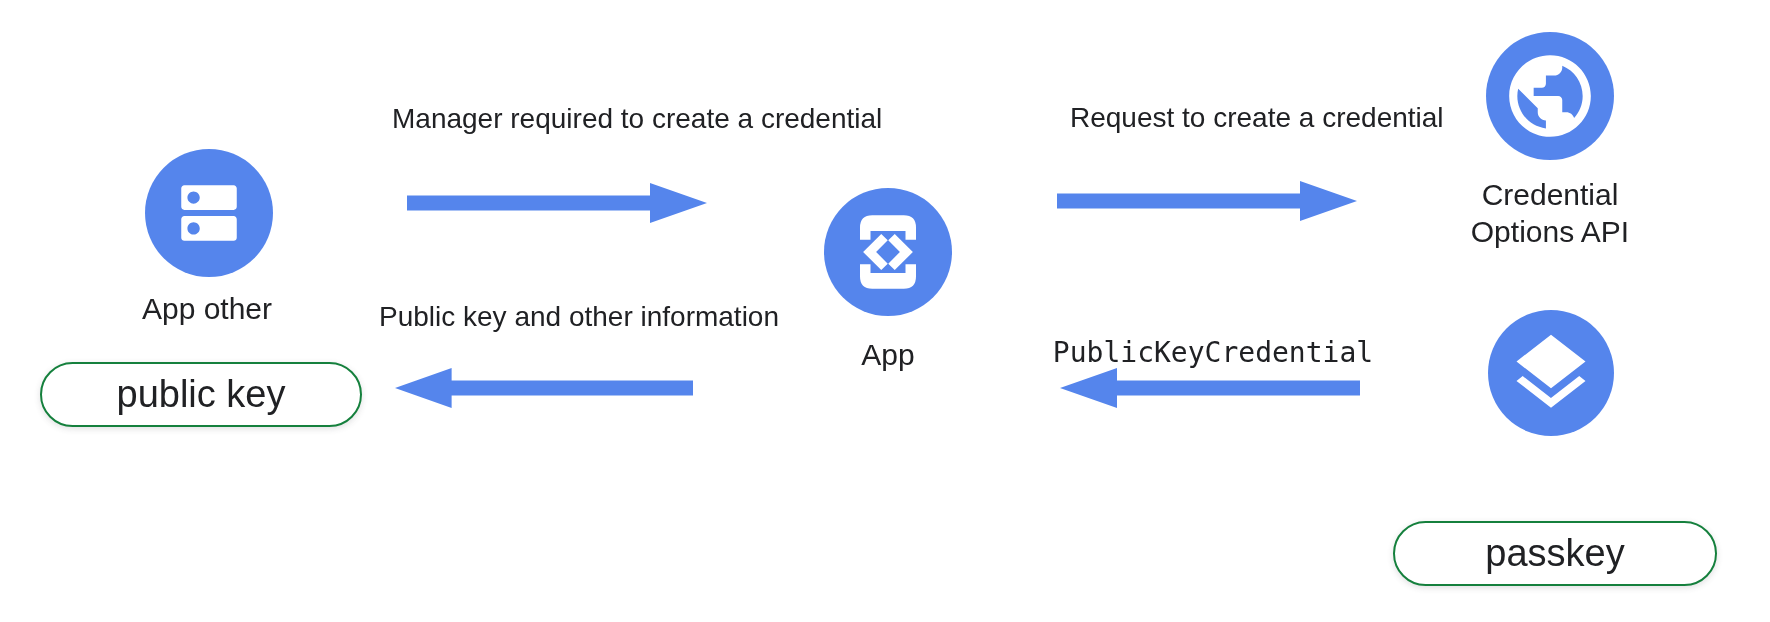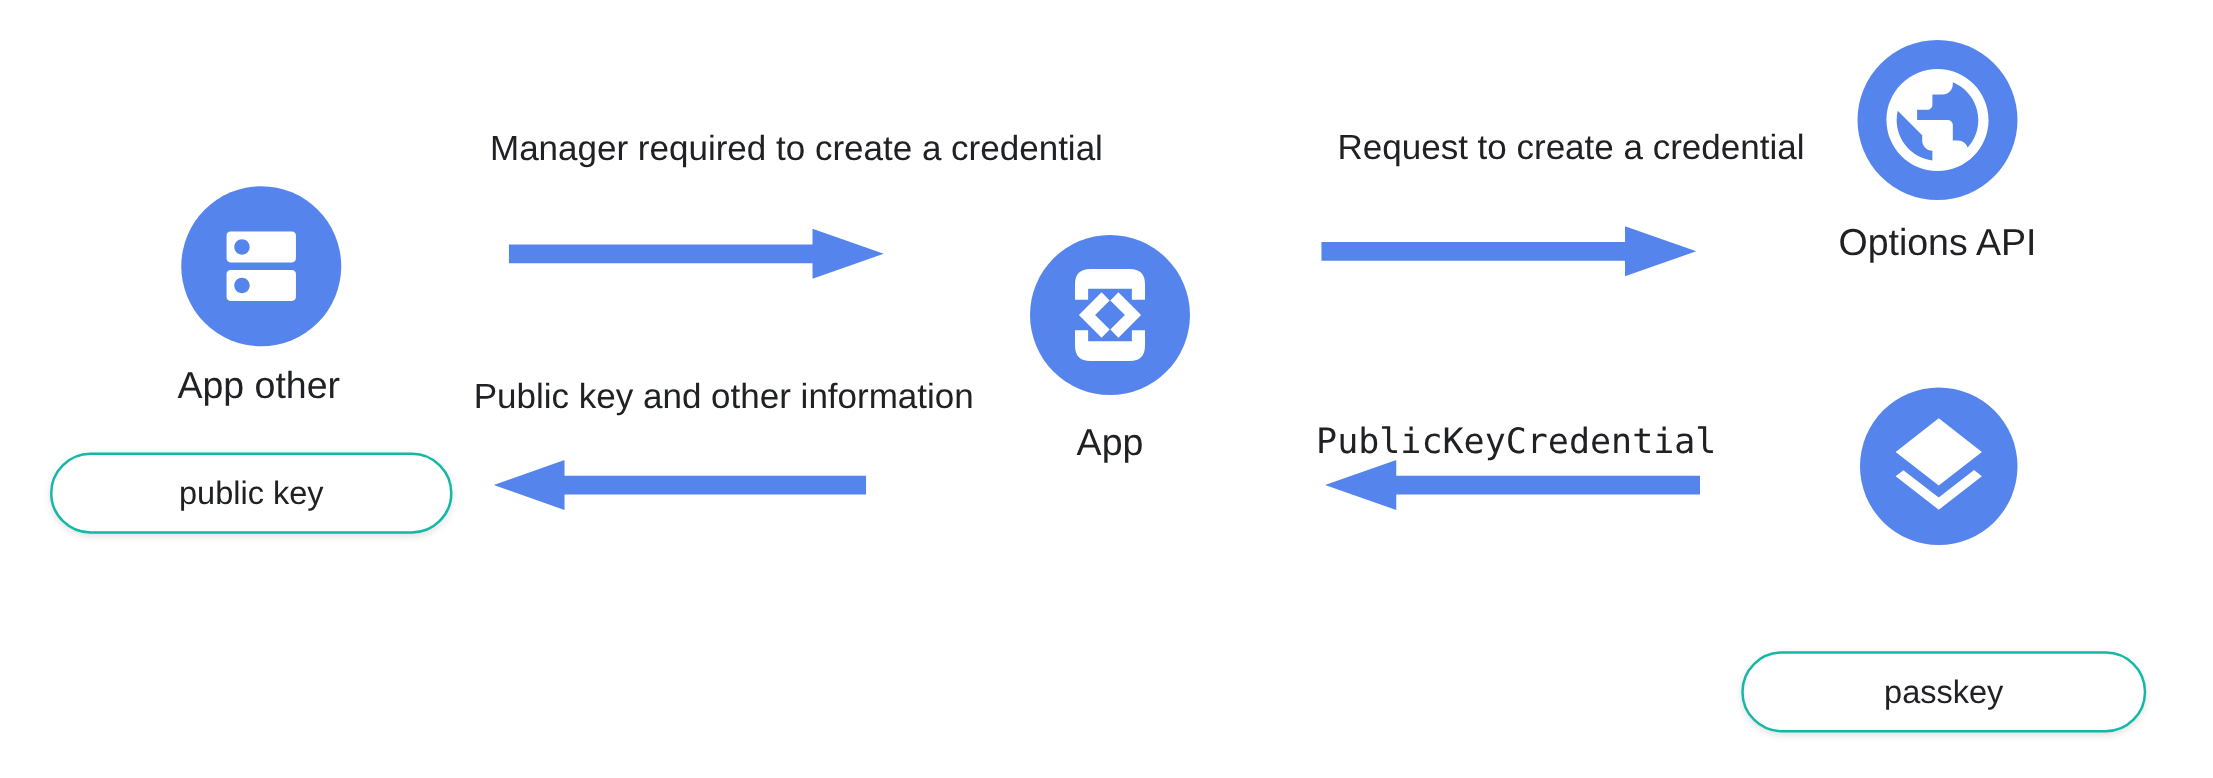--- a/index.html
+++ b/index.html
@@ -11,24 +11,24 @@
     position:absolute;border-radius:50%;background:#5585EC;
     display:flex;align-items:center;justify-content:center;
   }
   .node-label{
     position:absolute;text-align:center;font-size:30px;line-height:37px;
     color:#202124;white-space:nowrap;
   }
   .node-label .line{display:block;}
   .pill{
     position:absolute;height:65px;background:#ffffff;
-    border:2px solid #14b8a6;border-radius:36px;box-sizing:border-box;
+    border:2px solid #15803d;border-radius:36px;box-sizing:border-box;
     box-shadow:0 2px 6px rgba(60,64,67,.16);
     display:flex;align-items:center;justify-content:center;
-    font-size:26px;color:#202124;
+    font-size:38px;color:#202124;
   }
   .flow-text{
     position:absolute;text-align:center;font-size:28px;line-height:34px;
     color:#202124;white-space:nowrap;
   }
   .flow-text.mono{
     font-family:"DejaVu Sans Mono",monospace;font-size:28px;
   }
   .arrow{position:absolute;display:block;}
 </style>
@@ -72,20 +72,21 @@
   <svg class="arrow" style="left:1057px;top:181px;" width="300" height="40" viewBox="0 0 300 40">
     <path d="M0 12.5 H243 V0 L300 20 L243 40 V27.5 H0 Z" fill="#5585EC"></path>
   </svg>
 
   <div class="circle" style="left:1486px;top:32px;width:128px;height:128px;">
     <svg width="98" height="98" viewBox="0 0 24 24">
       <path fill="#ffffff" d="M12 2C6.48 2 2 6.48 2 12s4.48 10 10 10 10-4.48 10-10S17.52 2 12 2zm-1 17.93c-3.95-.49-7-3.85-7-7.93 0-.62.08-1.21.21-1.79L9 15v1c0 1.1.9 2 2 2v1.93zm6.9-2.54c-.26-.81-1-1.39-1.9-1.39h-1v-3c0-.55-.45-1-1-1H8v-2h2c.55 0 1-.45 1-1V7h2c1.1 0 2-.9 2-2v-.41c2.93 1.19 5 4.06 5 7.41 0 2.08-.8 3.97-2.1 5.39z"></path>
     </svg>
   </div>
   <div class="node-label" style="left:1400px;top:176px;width:300px;">
+    <span class="line">Credential</span>
     <span class="line">Options API</span>
   </div>
 
   <div class="circle" style="left:1488px;top:310px;width:126px;height:126px;">
     <svg width="92" height="92" viewBox="0 0 24 24">
       <path fill="#ffffff" d="M12 2 3 9l9 7 9-7-9-7zm-.01 16.54-7.37-5.73L3 14.07l9 7 9-7-1.63-1.27-7.38 5.74z"></path>
     </svg>
   </div>
   <div class="pill" style="left:1393px;top:521px;width:324px;">
     <span>passkey</span>

